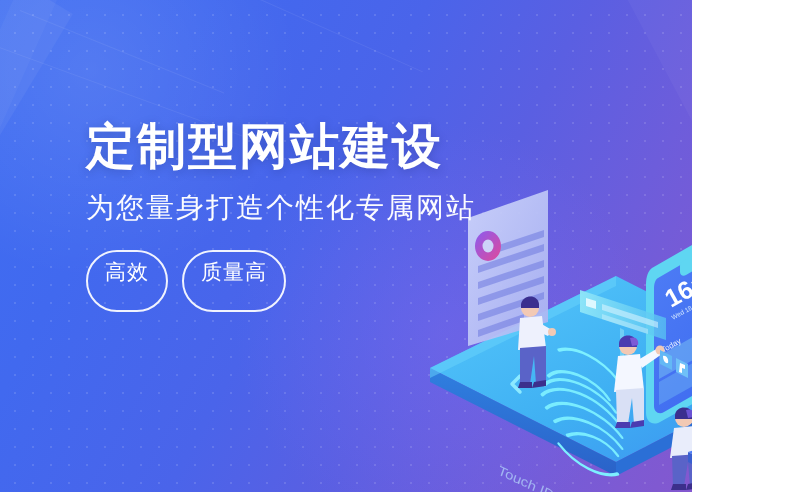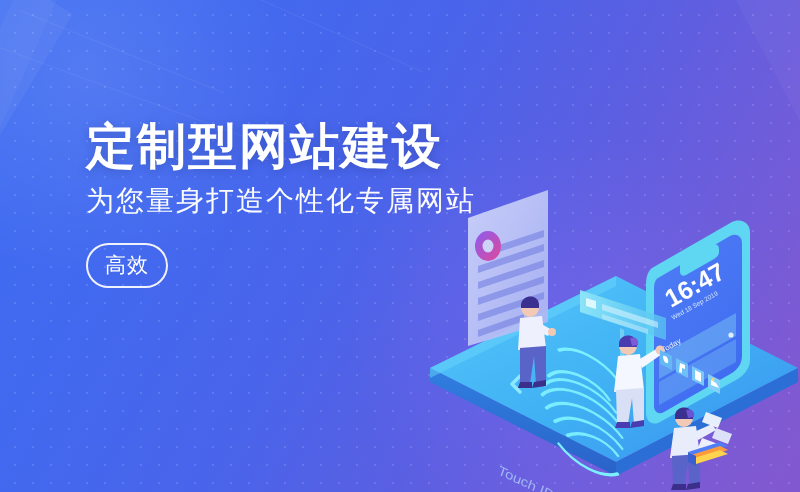--- a/index.html
+++ b/index.html
@@ -3,21 +3,21 @@
 <meta charset="utf-8">
 <title>Banner</title>
 <style>
   * { margin:0; padding:0; box-sizing:border-box; }
   html, body {
     width:800px; height:492px; overflow:hidden;
     font-family:"Liberation Sans", sans-serif;
   }
 
   .banner {
-    position:relative; width:800px; height:492px; overflow:hidden;
+    position:relative; width:692px; height:492px; overflow:hidden;
     background:
       linear-gradient(118deg,
         #3f6ef2 0%,
         #4169ef 22%,
         #4a64ea 45%,
         #5a5fe2 62%,
         #6d5ddb 78%,
         #7d5ad3 92%,
         #8358cf 100%);
     text-decoration: underline;
@@ -57,29 +57,29 @@
 
   
   .copy { position:absolute; left:86px; top:118px; width:400px; z-index:6; }
   .headline {
     font-size:49px; font-weight:bold; color:#ffffff;
     letter-spacing:2px; line-height:1.16;
     text-shadow:0 2px 10px rgba(20,30,90,.25);
     white-space:nowrap;
   }
   .subhead {
-    margin-top:9px; font-size:28px; color:#ffffff;
+    margin-top:16px; font-size:28px; color:#ffffff;
     letter-spacing:2px; line-height:1.2; white-space:nowrap;
     opacity:.98;
   }
   .pills { margin-top:26px; display:flex; gap:14px; }
   .pill {
     border:2px solid rgba(255,255,255,.92);
     border-radius:999px;
-    padding:6px 17px 7px;
+    padding:6px 17px 24px;
     font-size:21px; color:#ffffff; letter-spacing:1px;
     white-space:nowrap; background:transparent;
   }
 
   
   .illus { position:absolute; left:420px; top:150px; width:380px; height:342px; z-index:5; }
   .illus svg { display:block; width:380px; height:342px; overflow:visible; }
 </style>
 </head>
 <body>
@@ -95,20 +95,21 @@
   <div class="faint-line" style="left:-20px;top:40px;width:300px;transform:rotate(20deg);"></div>
   <div class="faint-line" style="left:20px;top:10px;width:220px;transform:rotate(22deg);"></div>
   <div class="faint-line" style="left:240px;top:-10px;width:200px;transform:rotate(24deg);"></div>
   <div class="dots"></div>
 
   <div class="copy">
     <div class="headline">定制型网站建设</div>
     <div class="subhead">为您量身打造个性化专属网站</div>
     <div class="pills">
       <div class="pill">高效</div>
+      <div class="pill">质量高</div>
     </div>
   </div>
 
   <div class="illus">
     <svg viewBox="0 0 380 342" xmlns="http://www.w3.org/2000/svg">
       <defs>
         <linearGradient id="plat" x1="0" y1="0" x2="1" y2="1">
           <stop offset="0%" stop-color="#56c8fb"></stop>
           <stop offset="55%" stop-color="#3fb0f3"></stop>
           <stop offset="100%" stop-color="#3b8ef0"></stop>

